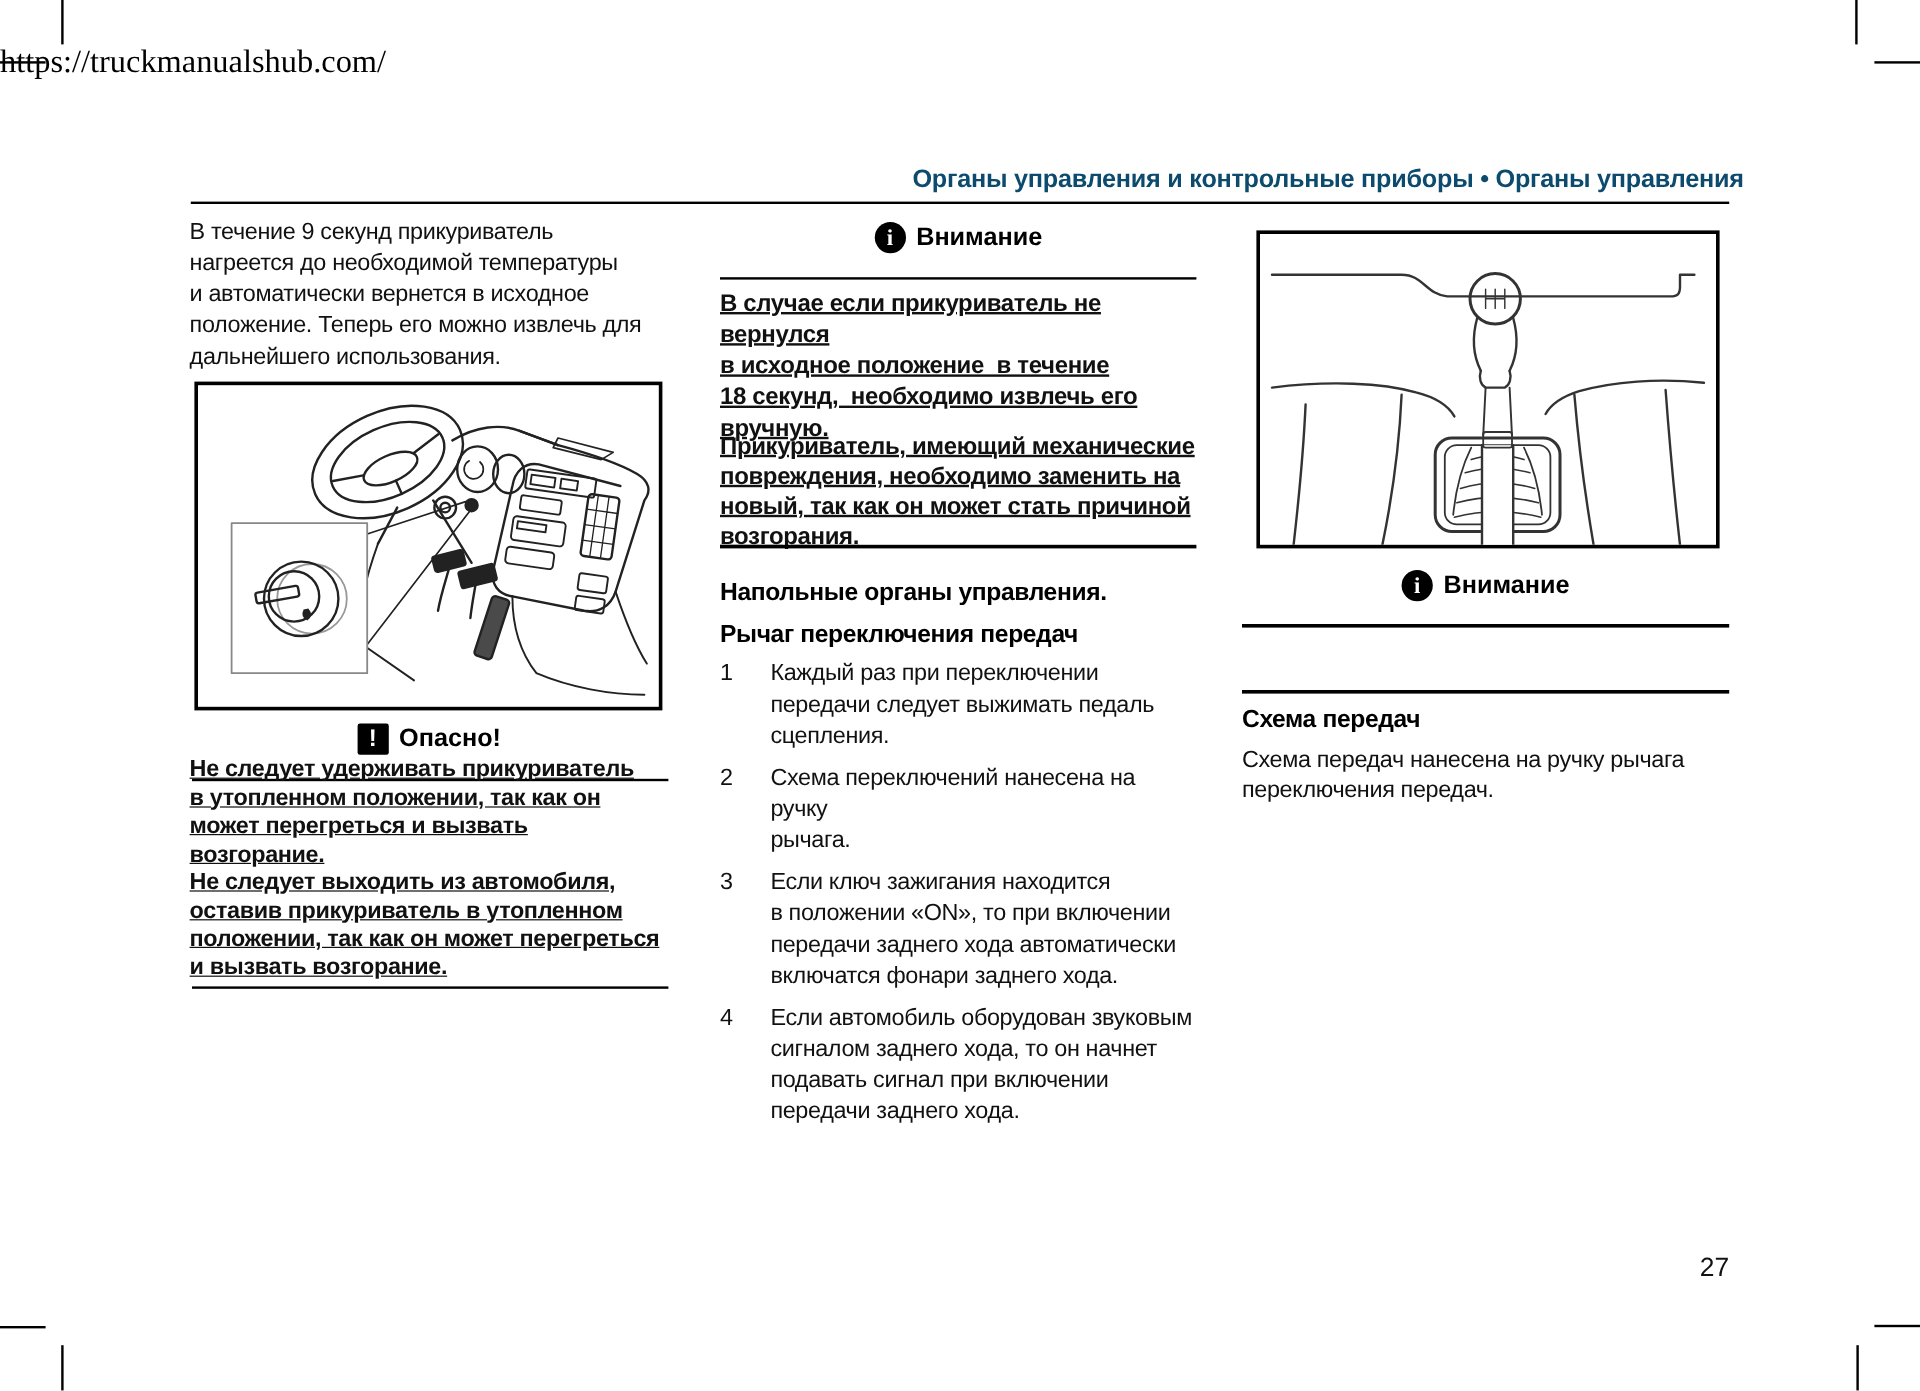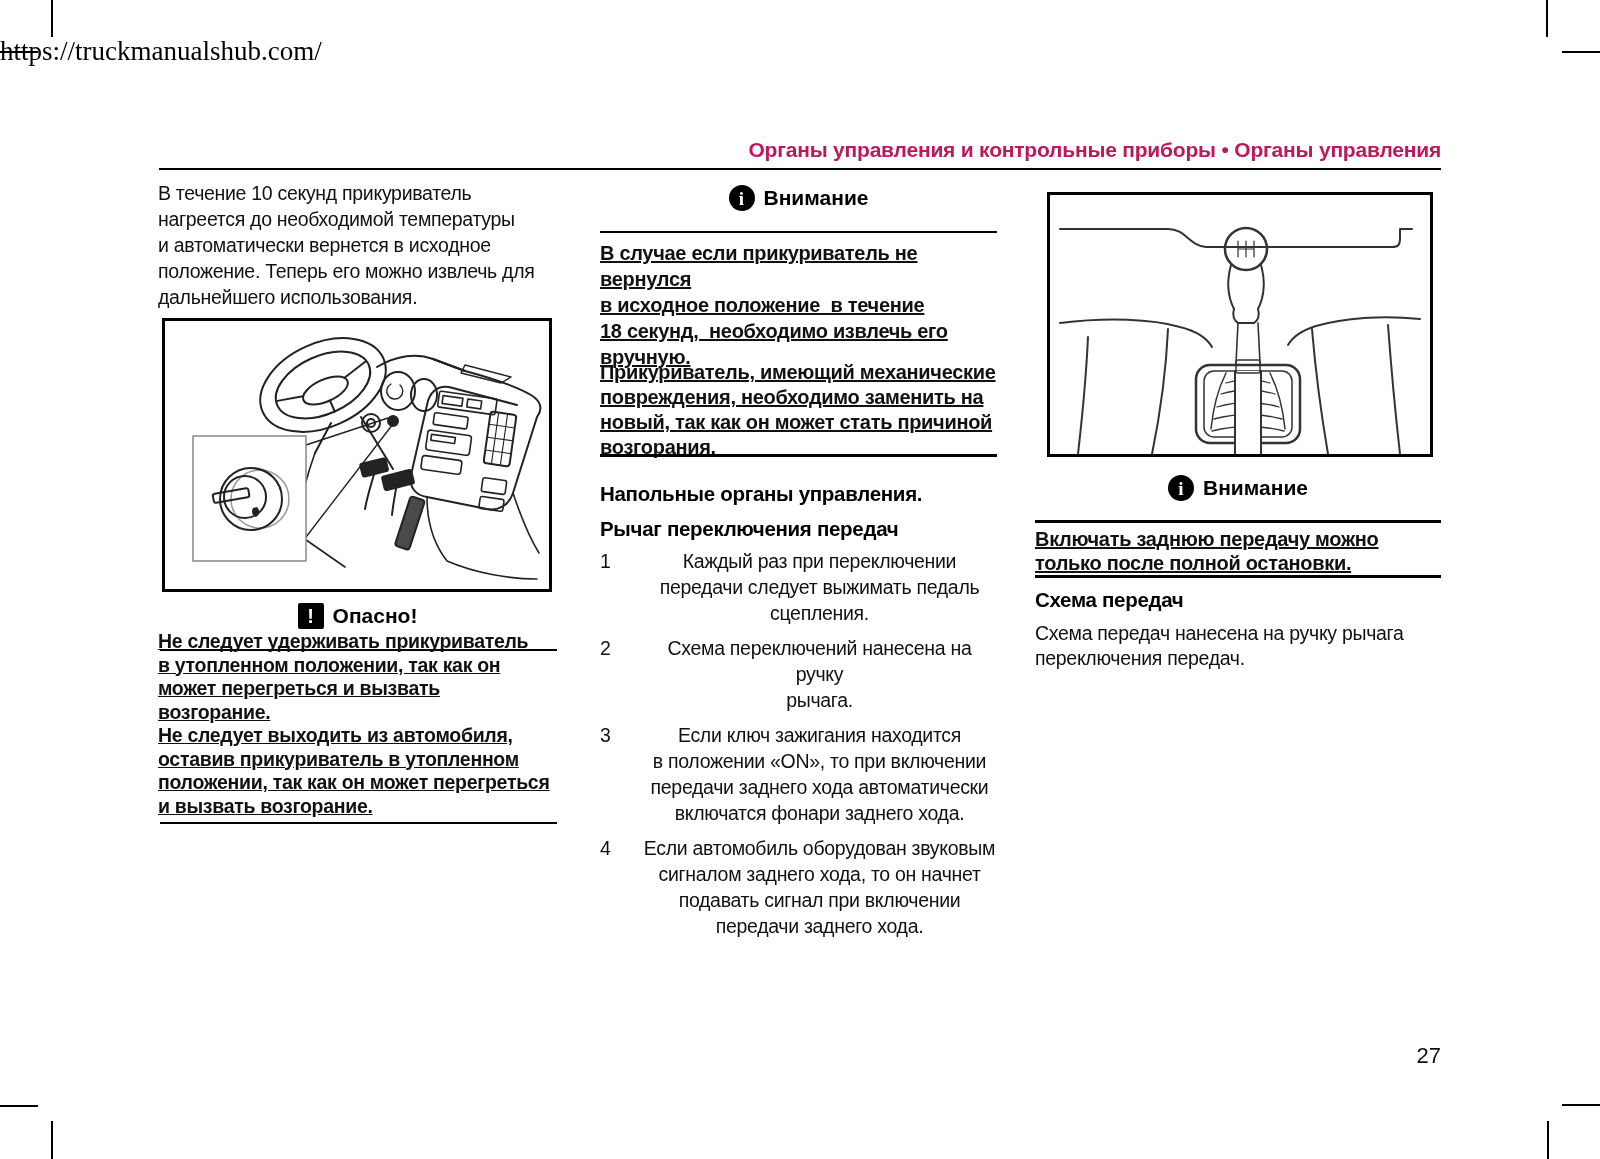--- a/index.html
+++ b/index.html
@@ -10,22 +10,22 @@
   }
   .abs { position:absolute; }
   .rule { position:absolute; background:#000; }
   .crop { position:absolute; background:#000; }
   .pre { white-space:pre-line; }
   .site-url {
     left:0; right:0; top:36px; 
     font-family:"Liberation Serif", serif; font-size:27px; color:#000;
   }
   .page-header {
-    left:159px; width:1282px; top:138px; text-align:right;
-    font-weight:bold; font-size:21px; letter-spacing:-0.2px; color:#be185d;
+    left:171px; width:1282px; top:138px; text-align:right;
+    font-weight:bold; font-size:21px; letter-spacing:-0.2px; color:#0c4a6e;
   }
   .col-left  { left:158px; width:399px; }
   .col-mid   { left:600px; width:397px; }
   .col-right { left:1035px; width:406px; }
   .body-text { font-size:19.5px; line-height:26px; letter-spacing:-0.3px; }
   .warn-body { font-weight:bold; font-size:19.5px; letter-spacing:-0.3px;text-decoration:underline; }
   .warn-head {
     display:flex; justify-content:center; align-items:center; gap:9px;
     font-weight:bold; font-size:21px; color:#000;
   }
@@ -36,21 +36,21 @@
   }
   .icon-circle {
     width:26px; height:26px; background:#000; color:#fff; border-radius:50%;
     display:flex; align-items:center; justify-content:center;
     font-family:"Liberation Serif", serif; font-weight:bold; font-size:19px; line-height:1;
   }
   .subhead { font-weight:bold; font-size:20.5px; letter-spacing:-0.3px; color:#000; }
   .figure-box { position:absolute; border:3px solid #000; background:#fff; box-sizing:border-box; }
   .list-item { display:flex; margin-bottom:9px; }
   .list-num  { width:42px; flex:0 0 42px; font-size:19.5px; line-height:26px; }
-  .list-text { flex:1;text-align:center; }
+  .list-text { flex:1; }
   .page-num { left:1390px; width:51px; top:1014px; text-align:right; font-size:22px;margin-top:29px; }
 </style>
 </head>
 <body>
 
 <div class="page">
 
   <div class="crop" style="left:51px;top:0;width:2px;height:37px"></div>
   <div class="crop" style="left:0;top:51px;width:38px;height:2px"></div>
   <div class="crop" style="left:1546px;top:0;width:2px;height:37px"></div>
@@ -58,21 +58,21 @@
   <div class="crop" style="left:0;top:1105px;width:38px;height:2px"></div>
   <div class="crop" style="left:51px;top:1121px;width:2px;height:38px"></div>
   <div class="crop" style="left:1562px;top:1104px;width:38px;height:2px"></div>
   <div class="crop" style="left:1547px;top:1121px;width:2px;height:38px"></div>
 
   <div class="abs site-url">https://truckmanualshub.com/</div>
 
   <div class="abs page-header">Органы управления и контрольные приборы • Органы управления</div>
   <div class="rule" style="left:159px;top:168px;width:1282px;height:2px"></div>
 
-  <div class="abs col-left body-text pre" style="top:180px">В течение 10 секунд прикуриватель
+  <div class="abs col-left body-text pre" style="top:180px">В течение 9 секунд прикуриватель
 нагреется до необходимой температуры
 и автоматически вернется в исходное
 положение. Теперь его можно извлечь для
 дальнейшего использования.</div>
 
   <div class="figure-box" style="left:162px;top:318px;width:390px;height:274px">
     <svg width="384" height="268" viewBox="0 0 384 268">
       <g stroke="#222" fill="none" stroke-width="2" stroke-linejoin="round" stroke-linecap="round">
 
         <g transform="rotate(-24 158 64)">
@@ -225,22 +225,20 @@
         <rect x="186" y="165" width="24" height="13" rx="2" stroke-width="1.5"></rect>
       </g>
     </svg>
   </div>
 
   <div class="abs col-right warn-head" style="top:475px">
     <span class="icon-circle">i</span>
     <span>Внимание</span>
   </div>
   <div class="rule" style="left:1035px;top:520px;width:406px;height:3px"></div>
-  <div class="abs col-right warn-body pre" style="top:527px;font-size:20px;line-height:24px">Включать заднюю передачу можно
-только после полной остановки.</div>
   <div class="rule" style="left:1035px;top:575px;width:406px;height:3px"></div>
 
   <div class="abs col-right subhead" style="top:588px">Схема передач</div>
   <div class="abs col-right body-text pre" style="top:621px;line-height:25px">Схема передач нанесена на ручку рычага
 переключения передач.</div>
 
   <div class="abs page-num">27</div>
 
 </div>
 

